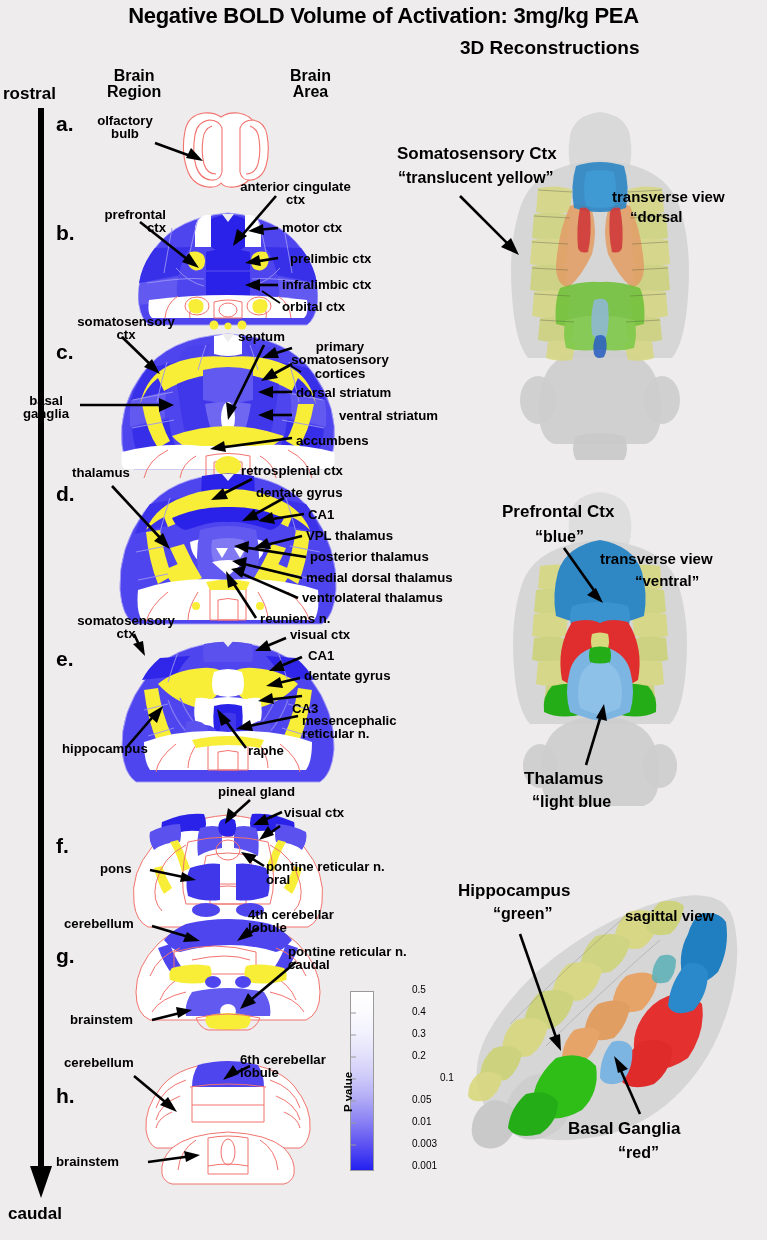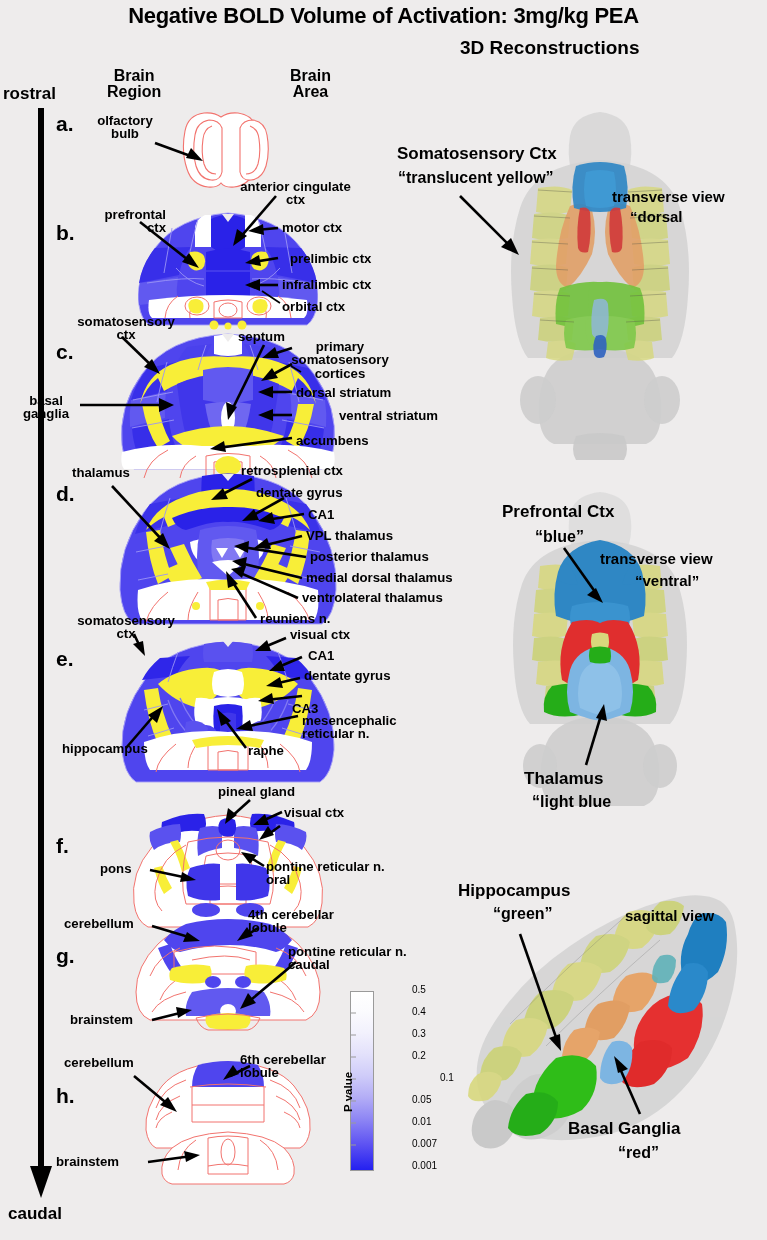--- a/index.html
+++ b/index.html
@@ -553,21 +553,21 @@
       <line x1="350" y1="1145" x2="356" y2="1145"></line>
     </g>
   </svg>
   <div class="t cb-tick" style="left:376px;top:985px;">0.5</div>
   <div class="t cb-tick" style="left:376px;top:1007px;">0.4</div>
   <div class="t cb-tick" style="left:376px;top:1029px;">0.3</div>
   <div class="t cb-tick" style="left:376px;top:1051px;">0.2</div>
   <div class="t cb-tick" style="left:376px;top:1073px;margin-left:28px;">0.1</div>
   <div class="t cb-tick" style="left:376px;top:1095px;">0.05</div>
   <div class="t cb-tick" style="left:376px;top:1117px;">0.01</div>
-  <div class="t cb-tick" style="left:376px;top:1139px;">0.007</div>
+  <div class="t cb-tick" style="left:376px;top:1139px;">0.003</div>
   <div class="t cb-tick" style="left:376px;top:1161px;">0.001</div>
   <div class="cb-title" style="position:absolute;left:342px;top:1112px;">P value</div>
 
   <svg width="767" height="1240">
 
     <g>
       <path d="M600 112 q-26 3 -30 24 q-3 18 1 34 l58 0 q4 -16 1 -34 q-4 -21 -30 -24 Z" fill="#d6d6d6" opacity="0.85"></path>
       <path d="M600 160 q-66 4 -80 48 q-12 38 -8 88 q3 46 16 62 l144 0 q13 -16 16 -62 q4 -50 -8 -88 q-14 -44 -80 -48 Z" fill="#d2d2d2" opacity="0.85"></path>
       <path d="M600 348 q-46 2 -56 30 q-8 24 -4 46 q3 16 14 20 l92 0 q11 -4 14 -20 q4 -22 -4 -46 q-10 -28 -56 -30 Z" fill="#cdcdcd" opacity="0.9"></path>
       <ellipse cx="538" cy="400" rx="18" ry="24" fill="#cdcdcd" opacity="0.9"></ellipse>

